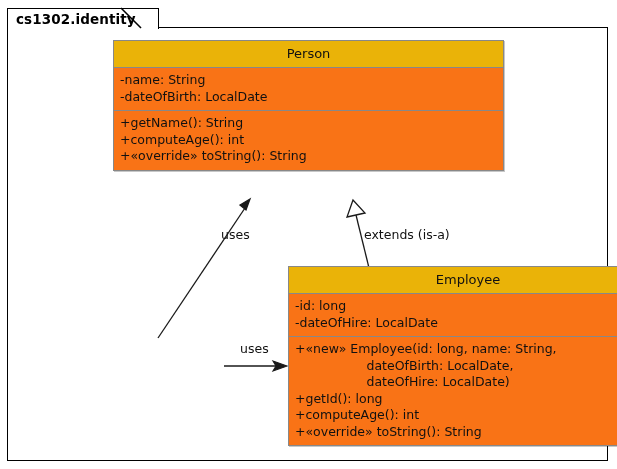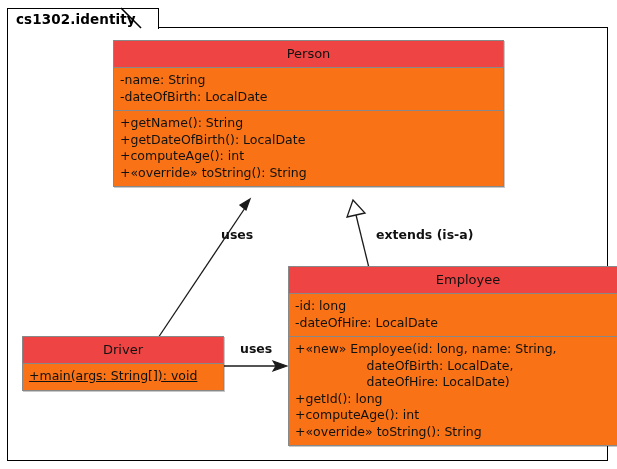--- a/index.html
+++ b/index.html
@@ -69,21 +69,21 @@
     border: 1px solid #888888;
     box-shadow: 1px 1px 0 rgba(0,0,0,0.22);
     z-index: 2;
   }
   .class-title {
     text-align: center;
     font-size: 13px;
     color: #111111;
     padding: 5px 6px 6px 6px;
     border-bottom: 1px solid #888888;
-    background: #ef4444;
+    background: #eab308;
     white-space: nowrap;
   }
   .compartment {
     padding: 4px 6px 5px 6px;
     background: #f97316;
   }
   .compartment + .compartment {
     border-top: 1px solid #888888;
   }
   .member {
@@ -105,21 +105,20 @@
     height: 469px;
     z-index: 1;
     pointer-events: none;
   }
   .edge-label {
     position: absolute;
     font-size: 12.5px;
     color: #111111;
     white-space: nowrap;
     z-index: 3;
-    font-weight: bold;
   }
 </style>
 </head>
 <body>
 
 <div id="canvas">
 
   <div class="package-frame"></div>
 
   <div class="package-tab">
@@ -143,35 +142,34 @@
     </g>
 
     <g>
       <line x1="224" y1="366" x2="278" y2="366" stroke="#1a1a1a" stroke-width="1.3"></line>
       <polygon points="287,366 273,361 276,366 273,371" fill="#1a1a1a" stroke="#1a1a1a" stroke-width="1.1"></polygon>
     </g>
   </svg>
 
   <div class="edge-label" style="left:221px; top:227px;">uses</div>
 
-  <div class="edge-label" style="left:376px; top:227px;">extends (is-a)</div>
+  <div class="edge-label" style="left:364px; top:227px;">extends (is-a)</div>
 
   <div class="edge-label" style="left:240px; top:341px;">uses</div>
 
   <div class="uml-class" style="left:113px; top:40px; width:391px;">
     <div class="class-title">Person</div>
 
     <div class="compartment">
       <div class="member">-name: String</div>
       <div class="member">-dateOfBirth: LocalDate</div>
     </div>
 
     <div class="compartment">
       <div class="member">+getName(): String</div>
-      <div class="member">+getDateOfBirth(): LocalDate</div>
       <div class="member">+computeAge(): int</div>
       <div class="member">+«override» toString(): String</div>
     </div>
   </div>
 
   <div class="uml-class" style="left:288px; top:266px; width:360px;">
     <div class="class-title">Employee</div>
 
     <div class="compartment">
       <div class="member">-id: long</div>
@@ -181,21 +179,14 @@
     <div class="compartment">
       <div class="member">+«new» Employee(id: long, name: String,</div>
       <div class="member">                  dateOfBirth: LocalDate,</div>
       <div class="member">                  dateOfHire: LocalDate)</div>
       <div class="member">+getId(): long</div>
       <div class="member">+computeAge(): int</div>
       <div class="member">+«override» toString(): String</div>
     </div>
   </div>
 
-  <div class="uml-class" style="left:22px; top:336px; width:202px;">
-    <div class="class-title">Driver</div>
-
-    <div class="compartment">
-      <div class="member static">+main(args: String[]): void</div>
-    </div>
-  </div>
 
 </div>
 
 </body></html>

